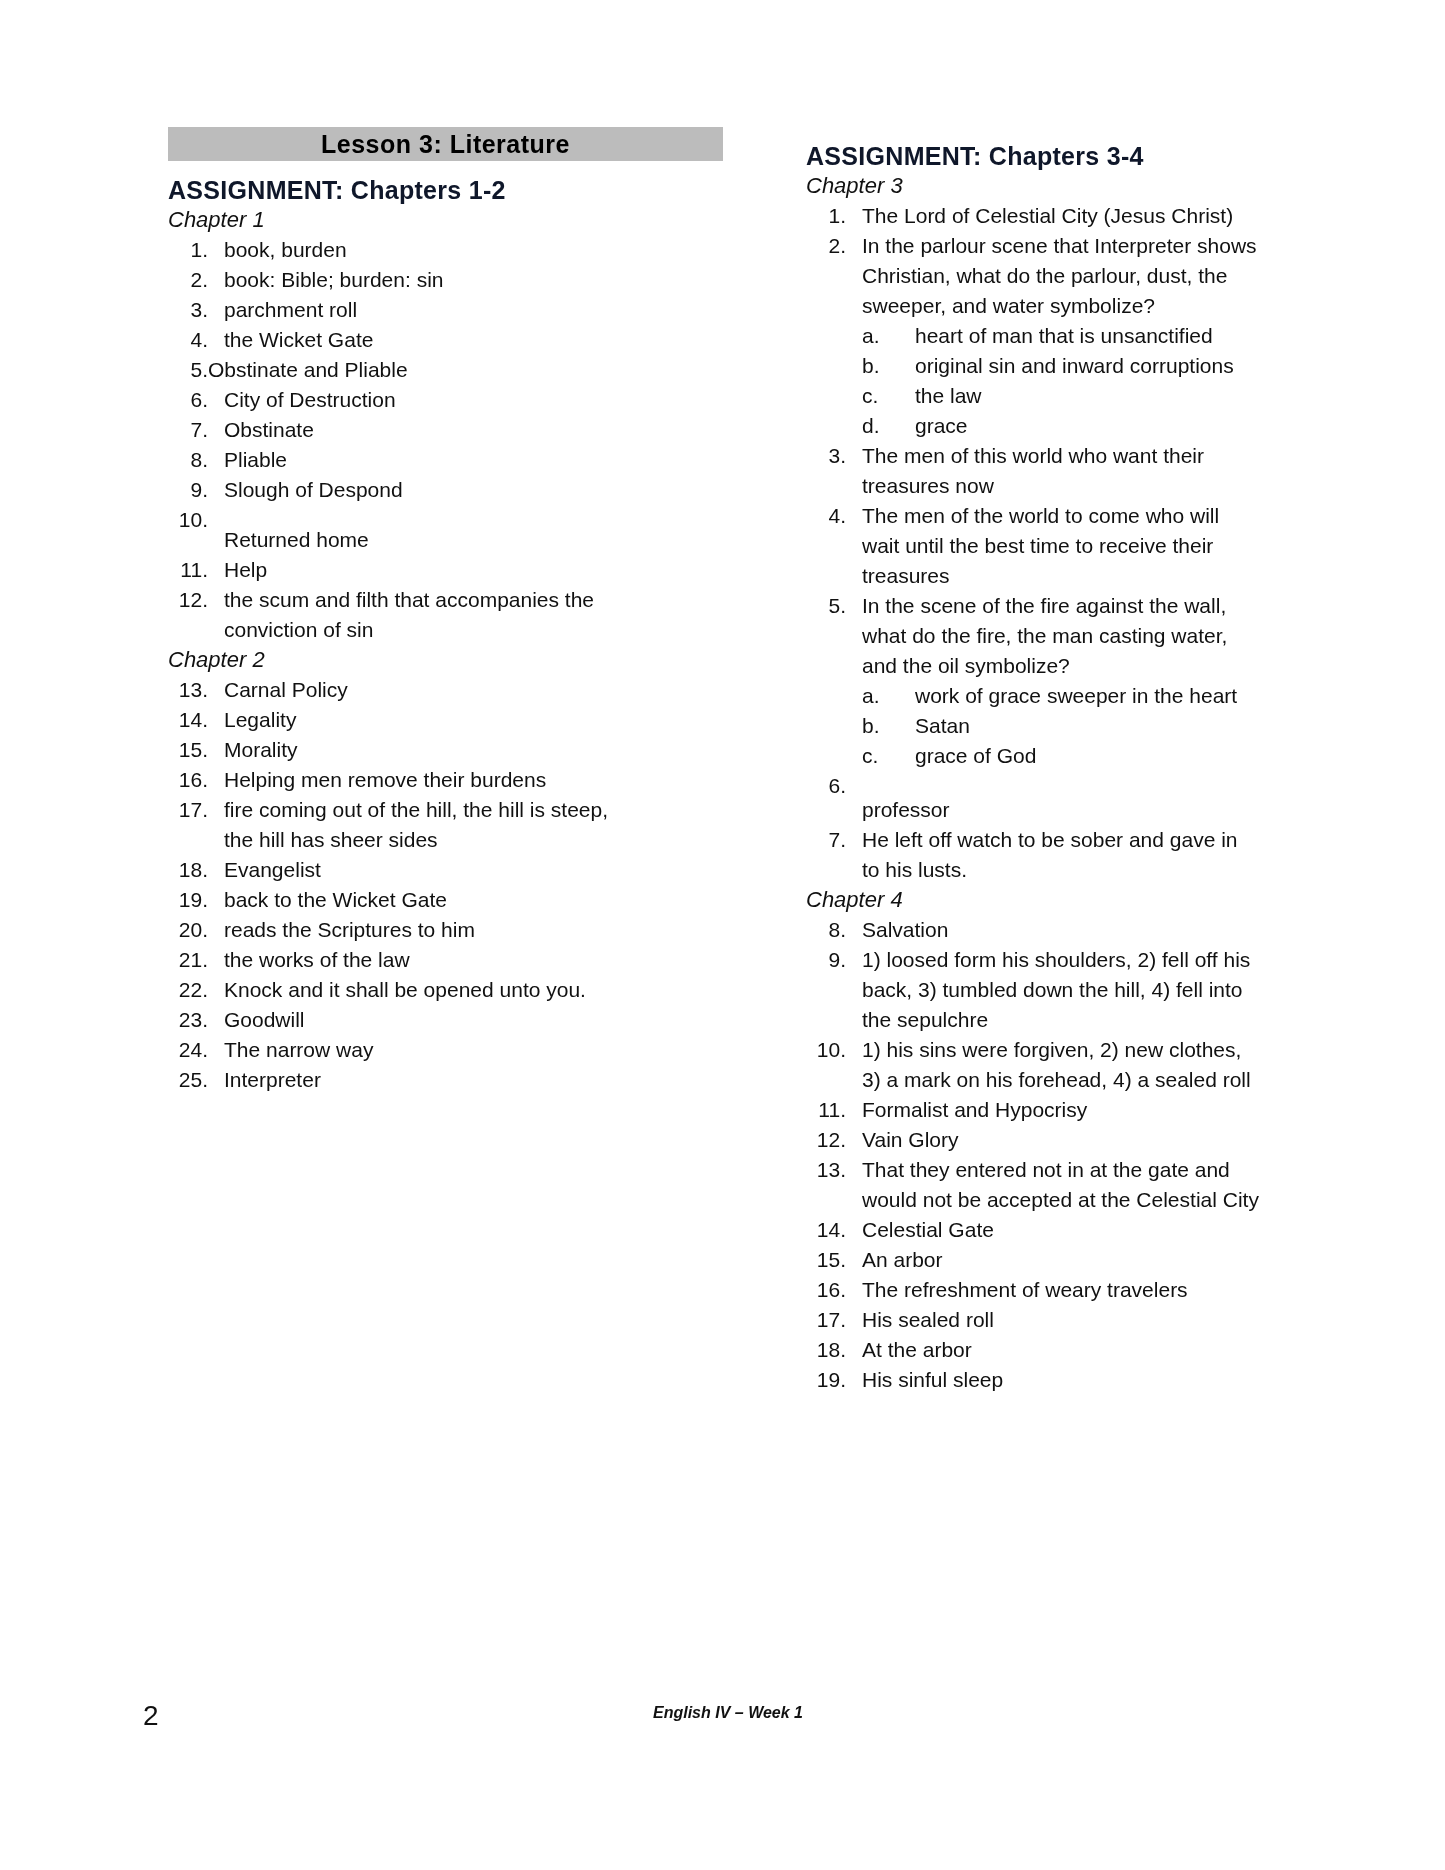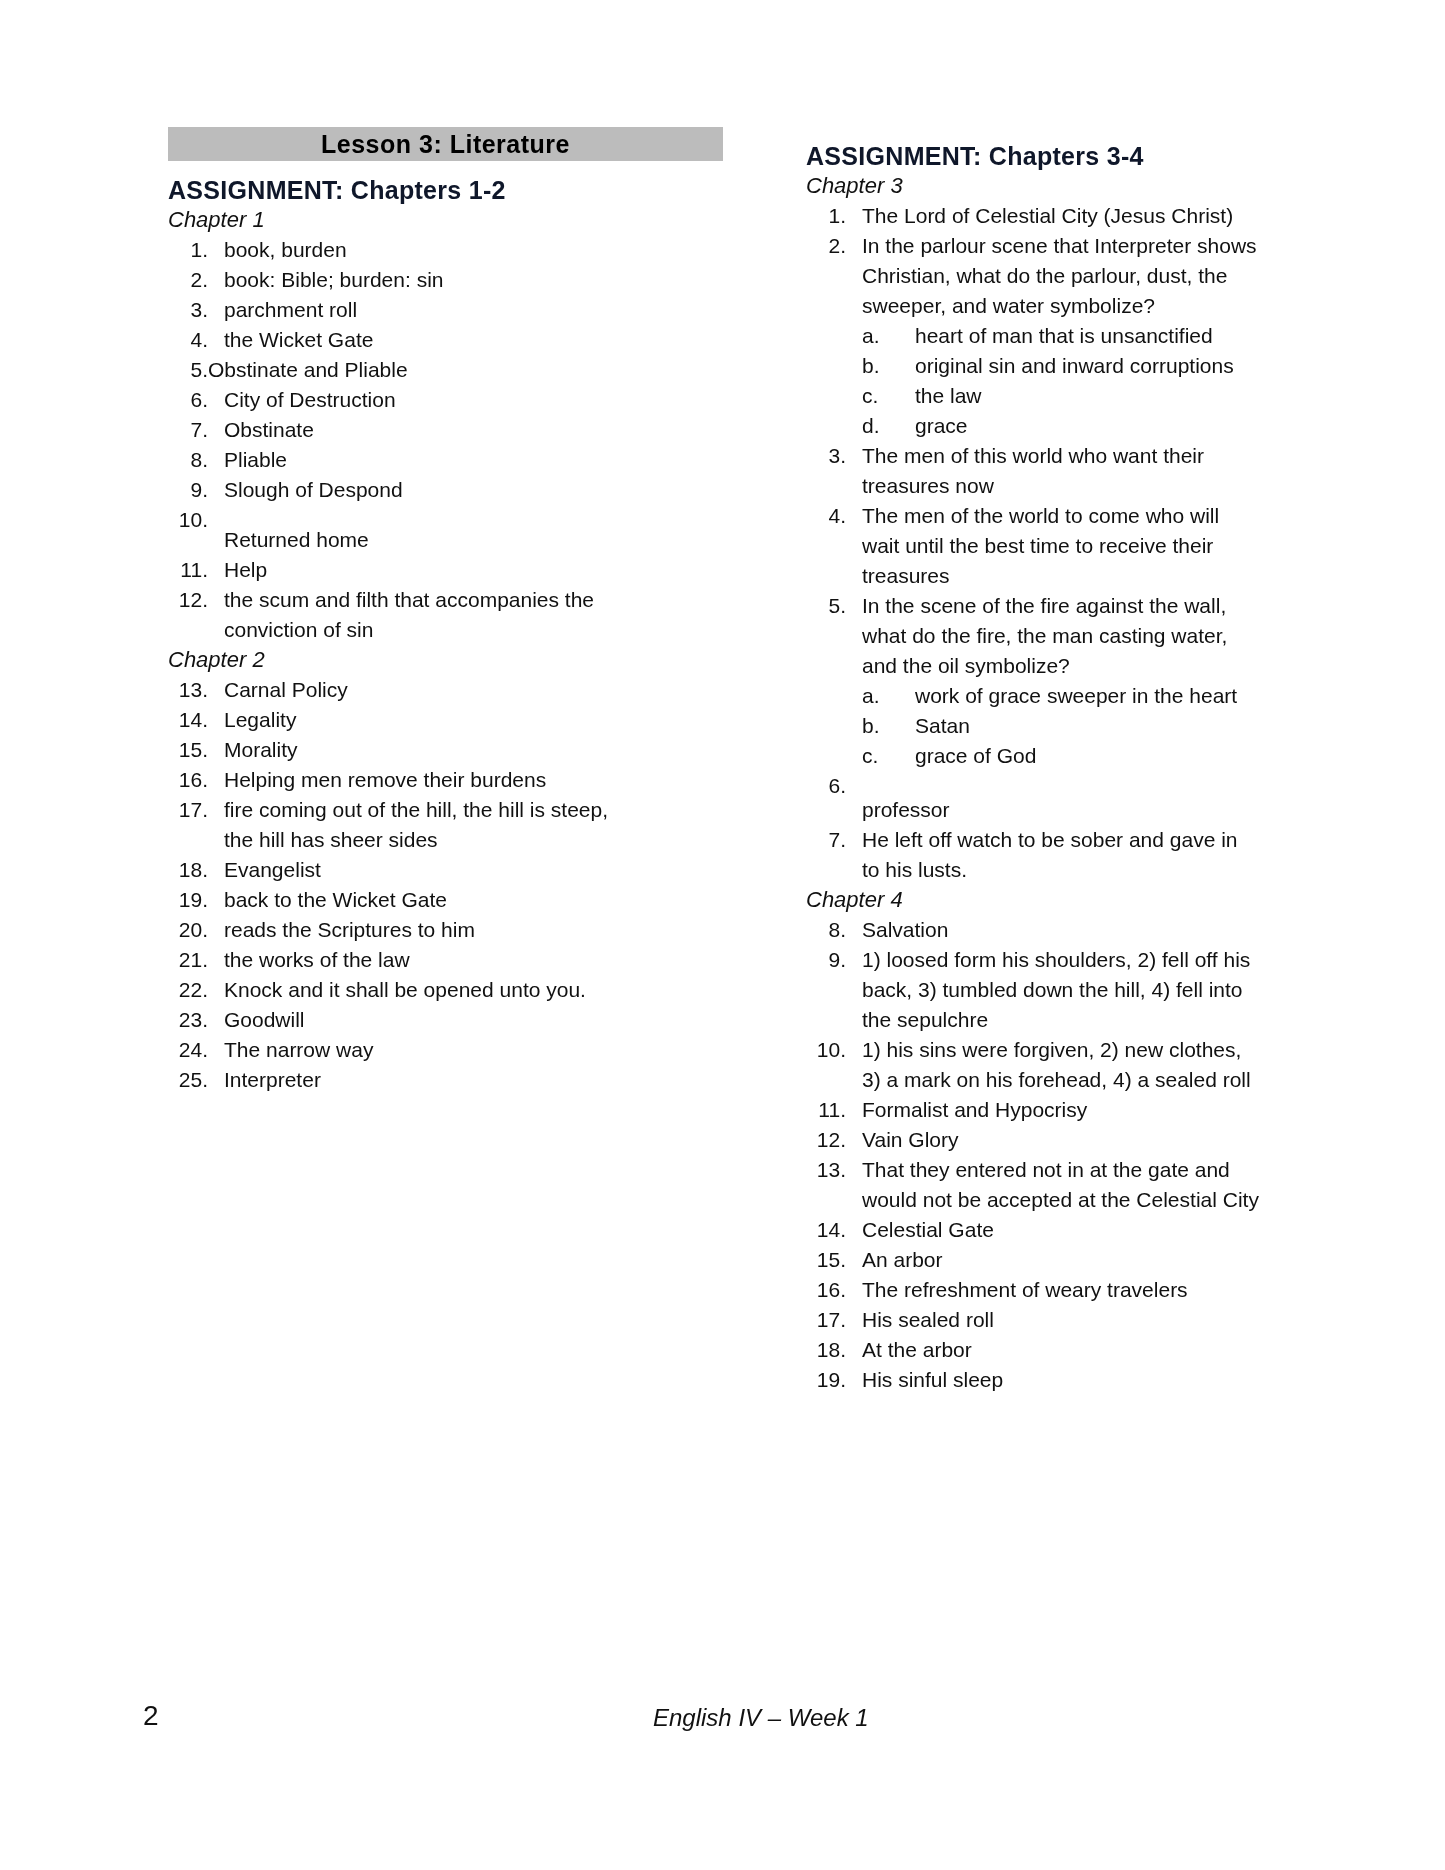--- a/index.html
+++ b/index.html
@@ -84,22 +84,23 @@
   .footer-pagenum {
     position: absolute;
     left: 143px;
     top: 1700px;
     font-size: 28px;
   }
   .footer-title {
     position: absolute;
     left: 653px;
     top: 1704px;
-    font-size: 24px;
+    font-size: 16px;
     font-style: italic;
+    font-weight: bold;
   }
 </style>
 </head>
 <body>
 
 <div class="page">
 
   <div class="columns">
 
     <section class="column">

